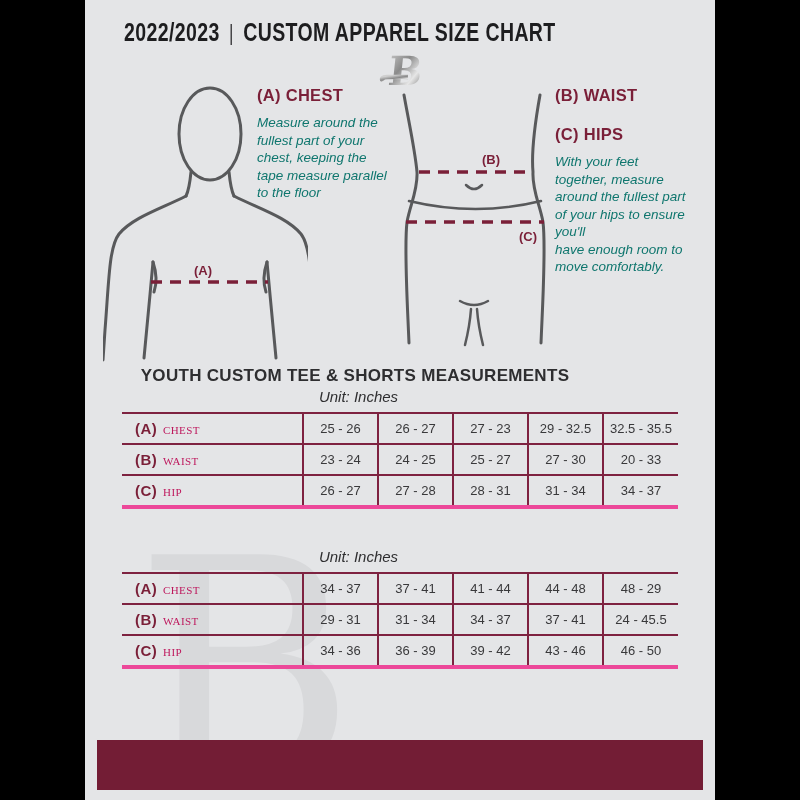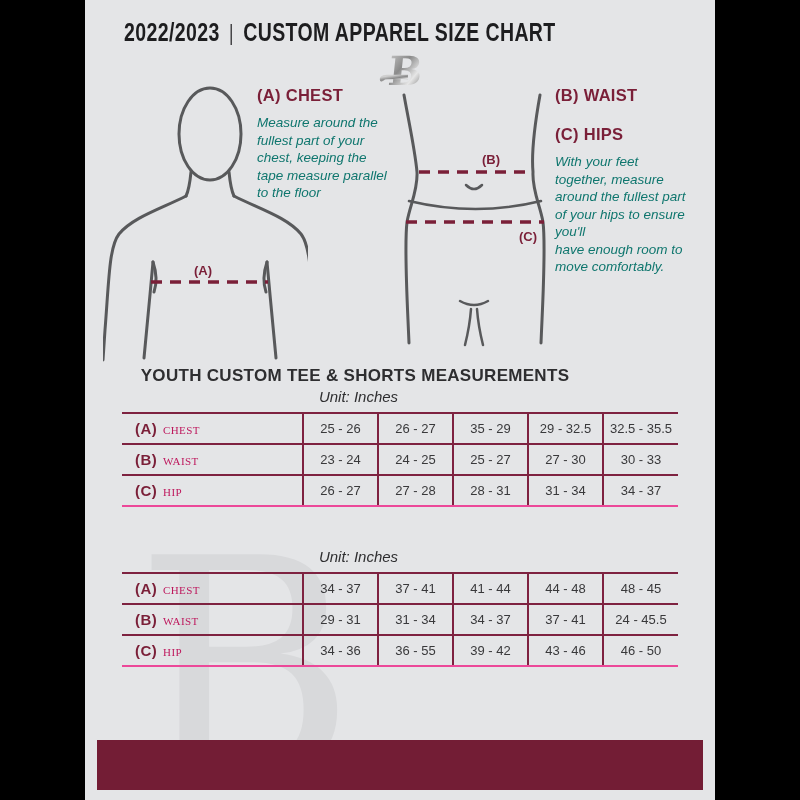--- a/index.html
+++ b/index.html
@@ -62,21 +62,21 @@
     margin:7px 0 0 37px;
   }
   table.size col.c0{width:181px;}
   table.size col.cv{width:75px;}
   table.size tr.head td{height:33px;}
   table.size tr.row td{height:29px;}
   table.size td{
     border-top:2px solid #7e2240;font-size:13px;color:#39393b;
     text-align:center;padding:0;vertical-align:middle;
   }
-  table.size tr.last td{border-bottom:2px solid #ec4899;}
+  table.size tr.last td{border-bottom:4px solid #ec4899;}
   table.size td + td{border-left:2px solid #7e2240;}
   table.size td.lbl{text-align:left;padding-left:13px;letter-spacing:0.4px;font-size:15px;}
   table.size tr.head td.hdr{font-weight:bold;font-size:15px;}
   table.size .key{font-weight:bold;color:#7a1f38;margin-right:6px;}
   table.size .rl{color:#be185d;font-size:11px;font-family:Liberation Serif, serif;}
   
   .footer-bar{
     position:absolute;left:12px;top:740px;width:606px;height:50px;
     background:#731d35;z-index:2;
   }
@@ -179,31 +179,31 @@
           <col class="cv">
           <col class="cv">
           <col class="cv">
           <col class="cv">
         </colgroup>
       <tbody>
       <tr class="row">
         <td class="lbl"><span class="key">(A)</span><span class="rl">CHEST</span></td>
         <td>25 - 26</td>
         <td>26 - 27</td>
-        <td>35 - 29</td>
+        <td>27 - 23</td>
         <td>29 - 32.5</td>
         <td>32.5 - 35.5</td>
       </tr>
       <tr class="row">
         <td class="lbl"><span class="key">(B)</span><span class="rl">WAIST</span></td>
         <td>23 - 24</td>
         <td>24 - 25</td>
         <td>25 - 27</td>
         <td>27 - 30</td>
-        <td>30 - 33</td>
+        <td>20 - 33</td>
       </tr>
       <tr class="row last">
         <td class="lbl"><span class="key">(C)</span><span class="rl">HIP</span></td>
         <td>26 - 27</td>
         <td>27 - 28</td>
         <td>28 - 31</td>
         <td>31 - 34</td>
         <td>34 - 37</td>
       </tr>
       </tbody>
@@ -221,34 +221,34 @@
           <col class="cv">
           <col class="cv">
         </colgroup>
       <tbody>
       <tr class="row">
         <td class="lbl"><span class="key">(A)</span><span class="rl">CHEST</span></td>
         <td>34 - 37</td>
         <td>37 - 41</td>
         <td>41 - 44</td>
         <td>44 - 48</td>
-        <td>48 - 45</td>
+        <td>48 - 29</td>
       </tr>
       <tr class="row">
         <td class="lbl"><span class="key">(B)</span><span class="rl">WAIST</span></td>
         <td>29 - 31</td>
         <td>31 - 34</td>
         <td>34 - 37</td>
         <td>37 - 41</td>
         <td>24 - 45.5</td>
       </tr>
       <tr class="row last">
         <td class="lbl"><span class="key">(C)</span><span class="rl">HIP</span></td>
         <td>34 - 36</td>
-        <td>36 - 55</td>
+        <td>36 - 39</td>
         <td>39 - 42</td>
         <td>43 - 46</td>
         <td>46 - 50</td>
       </tr>
       </tbody>
     </table>
   </div>
 
   <div class="footer-bar"></div>
 

